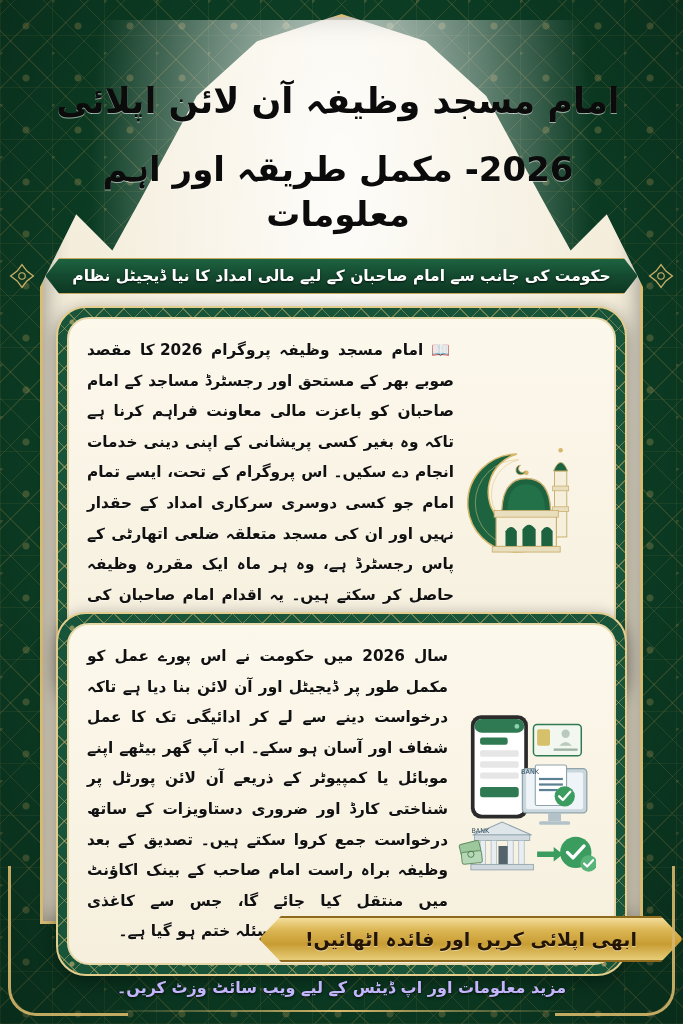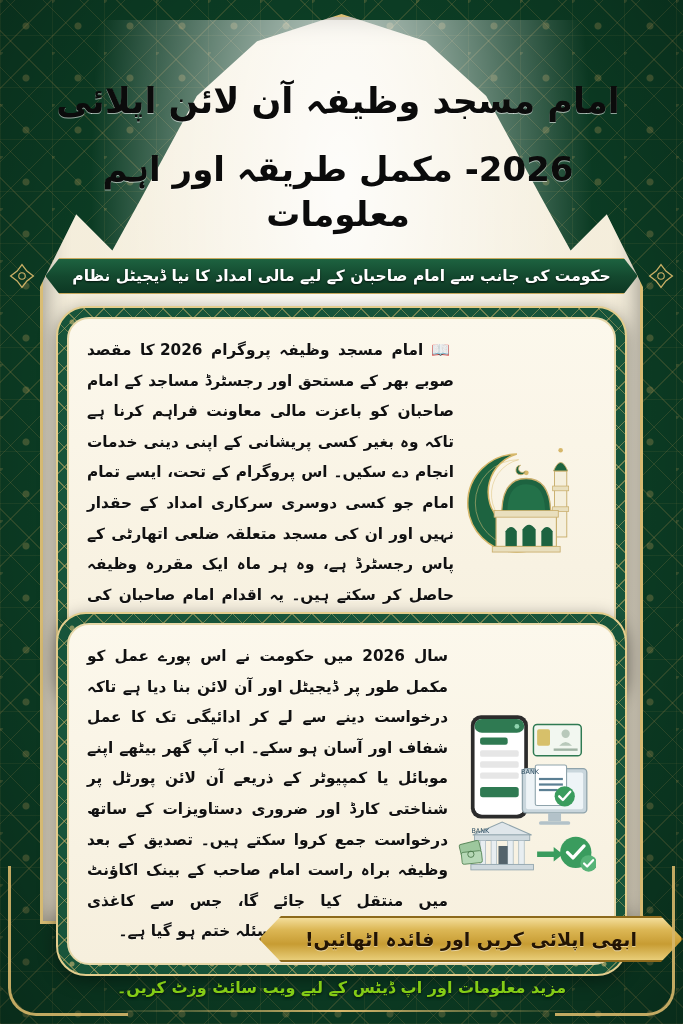--- a/index.html
+++ b/index.html
@@ -131,21 +131,21 @@
     border:2px solid #8d6a1c;
     color:#231403; font-weight:bold; font-size:19px;
     padding:10px 44px; white-space:nowrap;
     clip-path:polygon(0% 50%, 22px 0%, calc(100% - 22px) 0%, 100% 50%, calc(100% - 22px) 100%, 22px 100%);
     box-shadow:0 3px 12px rgba(0,0,0,.5);
     text-shadow:0 1px 0 rgba(255,255,255,.45);
   }
   .footer-note{
     position:absolute; left:0; right:0; top:978px;
     text-align:center; direction:rtl;
-    color:#84cc16; font-size:16px; font-weight:bold;
+    color:#c4b5fd; font-size:16px; font-weight:bold;
     text-shadow:0 1px 3px rgba(0,0,0,.75);
   }
   .footer-rule{
     position:absolute; left:96px; right:96px; top:1010px; height:2px;
     background:linear-gradient(90deg,rgba(214,183,106,0),#d6b76a,rgba(214,183,106,0));
   }
 
   
   .corner{
     position:absolute; width:120px; height:150px;

